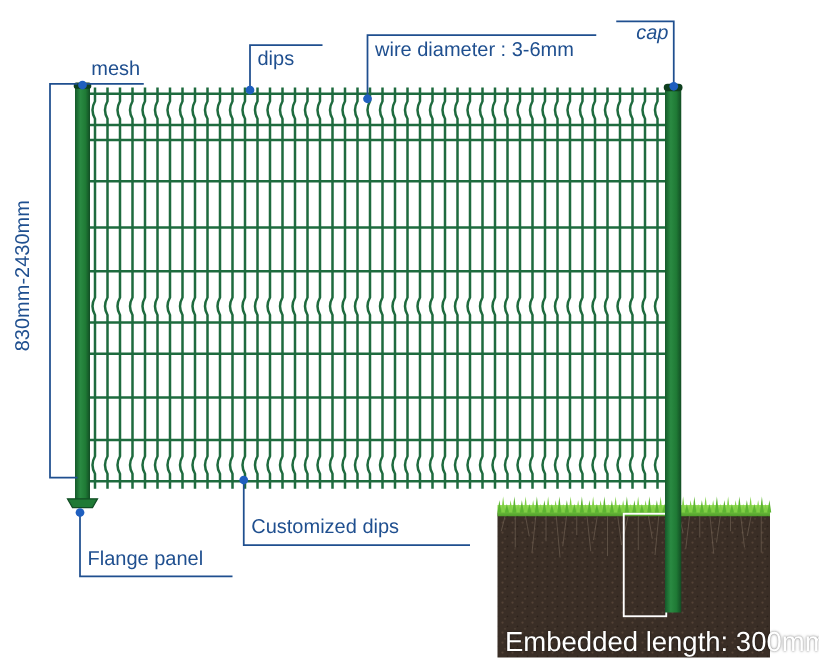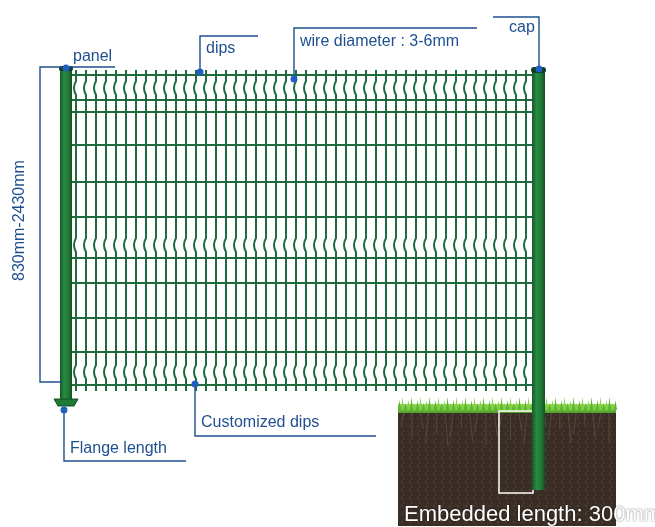--- a/index.html
+++ b/index.html
@@ -231,21 +231,21 @@
     <g fill="#1f5fbf">
       <circle cx="66" cy="68" r="3.5"></circle>
       <circle cx="200" cy="72" r="3.5"></circle>
       <circle cx="294" cy="79" r="3.5"></circle>
       <circle cx="539" cy="69" r="3.5"></circle>
       <circle cx="64" cy="410" r="3.5"></circle>
       <circle cx="195" cy="384" r="3.5"></circle>
     </g>
   </svg>
 
-  <span class="label" style="left:73px; top:48px;">panel</span>
+  <span class="label" style="left:73px; top:48px;">mesh</span>
   <span class="label" style="left:206px; top:40px;">dips</span>
   <span class="label" style="left:300px; top:33px;">wire diameter : 3-6mm</span>
-  <span class="label" style="left:509px; top:19px;">cap</span>
+  <span class="label" style="left:509px; top:19px;font-style:italic;">cap</span>
   <span class="vert-label" style="left:-36px; top:218px; width:110px; text-align:center;">830mm-2430mm</span>
   <span class="label" style="left:201px; top:414px;">Customized dips</span>
-  <span class="label" style="left:70px; top:440px;">Flange length</span>
+  <span class="label" style="left:70px; top:440px;">Flange panel</span>
   <span class="soil-caption" style="left:404px; top:503px;">Embedded length: 300mm</span>
 </div>
 
 </body></html>

